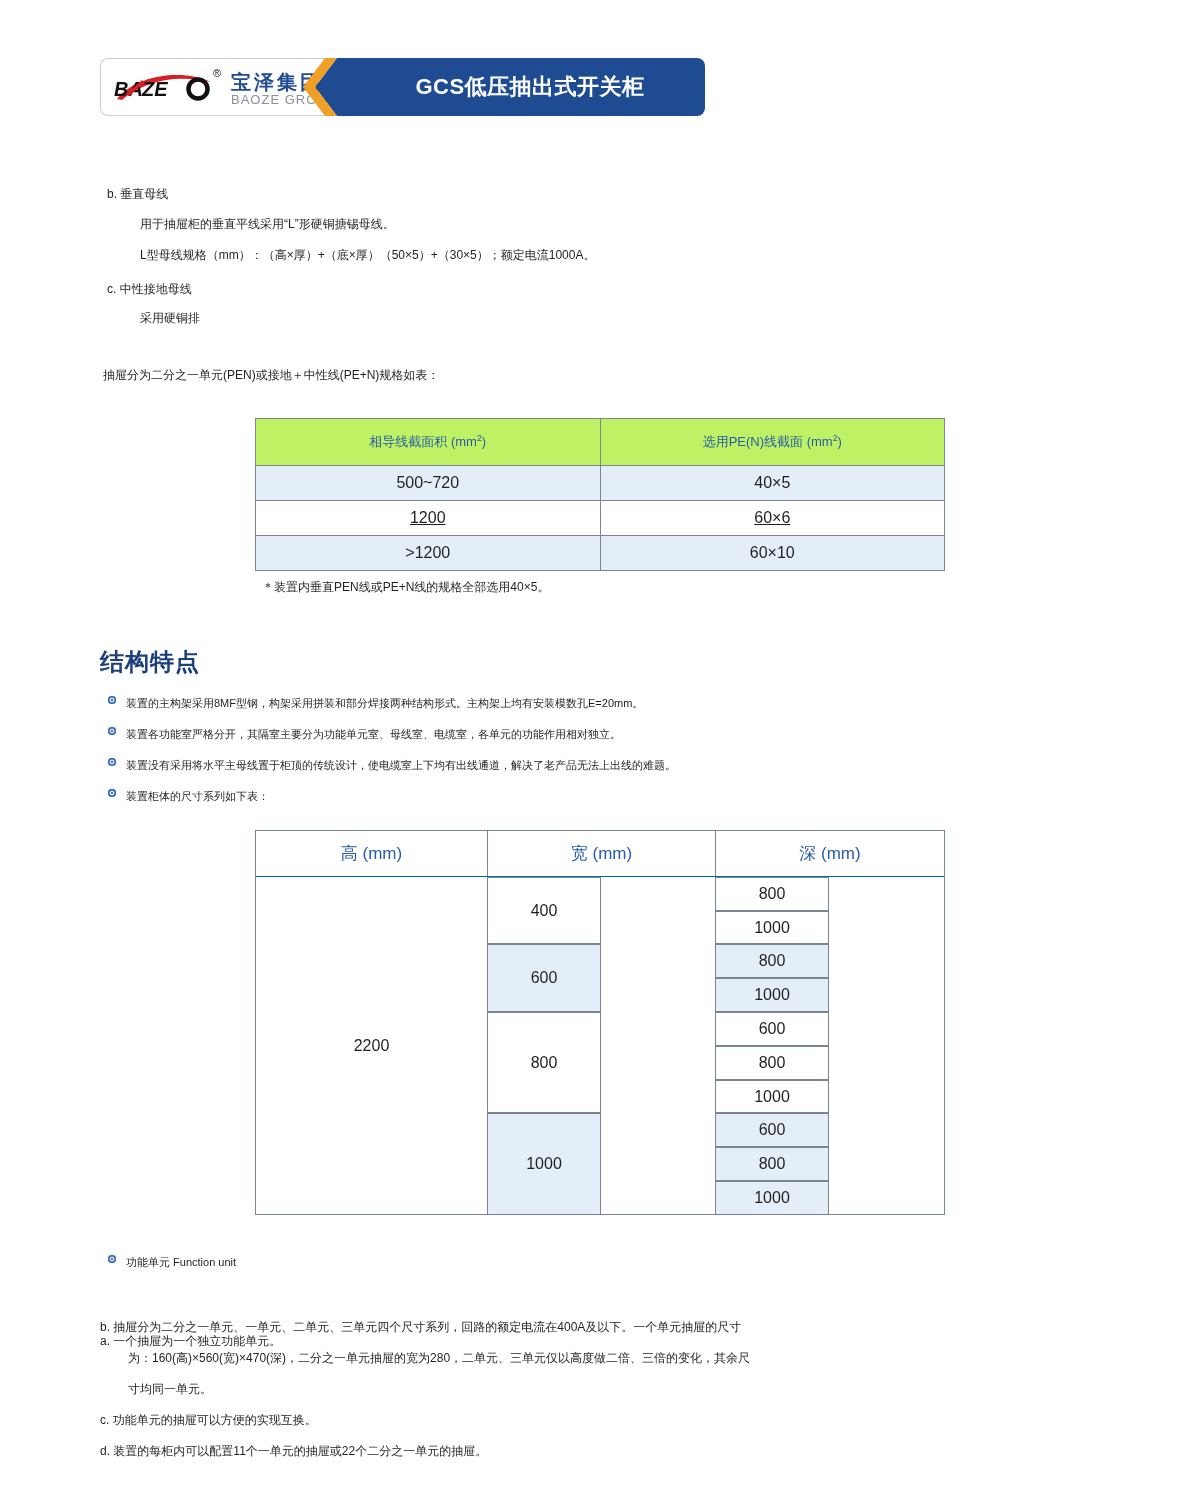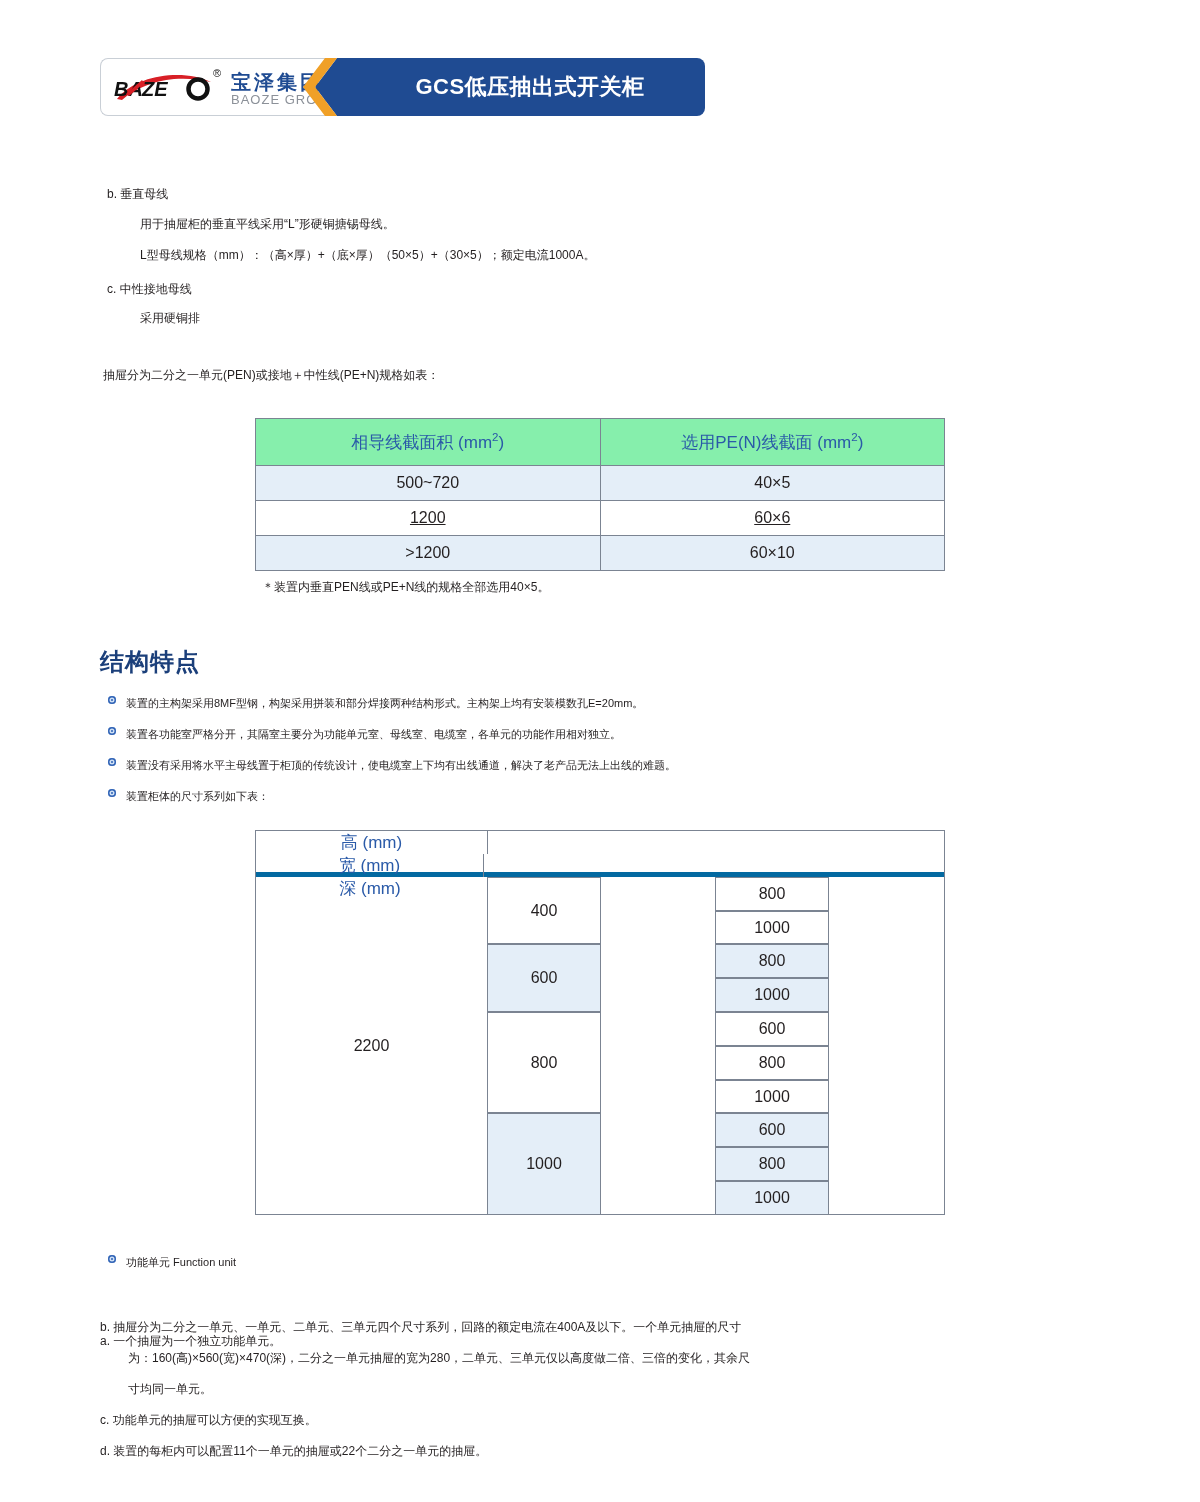--- a/index.html
+++ b/index.html
@@ -153,46 +153,45 @@
   }
   .tbl td, .tbl th {
     border: 1px solid #7b8492;
     text-align: center;
     font-weight: normal;
     padding: 0;
     background: #ffffff;
   }
   .tbl .hdr {
     color: #2a5aa8;
-    font-size: 17px;
+    font-size: 13px;
     height: 46px;
-    background: #86efac;
+    background: #bef264;
   }
   .shade { background: #e4eef8 !important; }
   .nobg  { background: #ffffff !important; text-decoration: underline; }
 
   
   #table1 { left: 255px; top: 418px; width: 690px; }
   #table1 td { height: 34px; }
   #table1 .hdr { height: 46px; }
   .t2-frame {
     position: absolute;
     left: 255px; top: 830px;
     width: 690px; height: 385px;
     border: 1px solid #7b8492;
     box-sizing: border-box;
   }
   .t2-hdrrow {
     position: absolute;
     left: 0; top: 0;
     width: 100%; height: 46px;
     display: flex;
-    border-bottom: 5px solid #0369a1;
-    box-sizing: border-box;
-    flex-direction: column;
+    border-bottom: 1px solid #0369a1;
+    box-sizing: border-box;
   }
   .t2-hdrcell {
     display: flex;
     align-items: center;
     justify-content: center;
     color: #2a5aa8;
     font-size: 17px;
     border-right: 1px solid #7b8492;
     box-sizing: border-box;
   }

